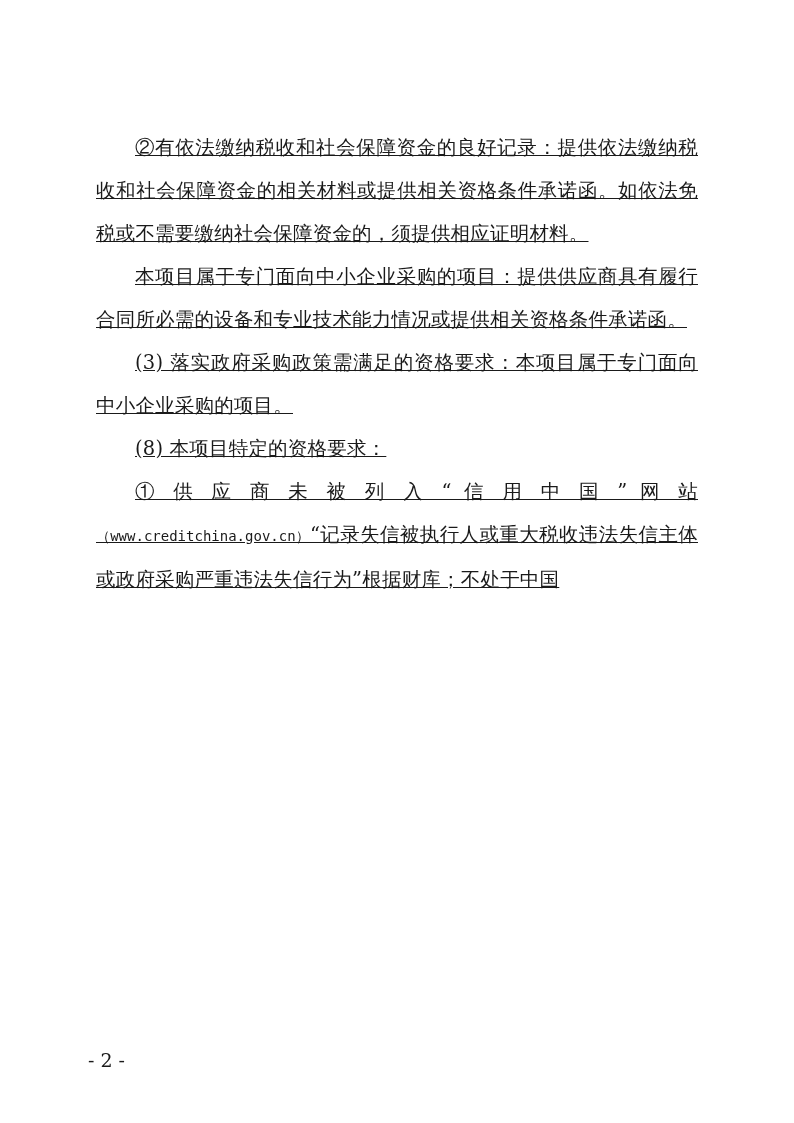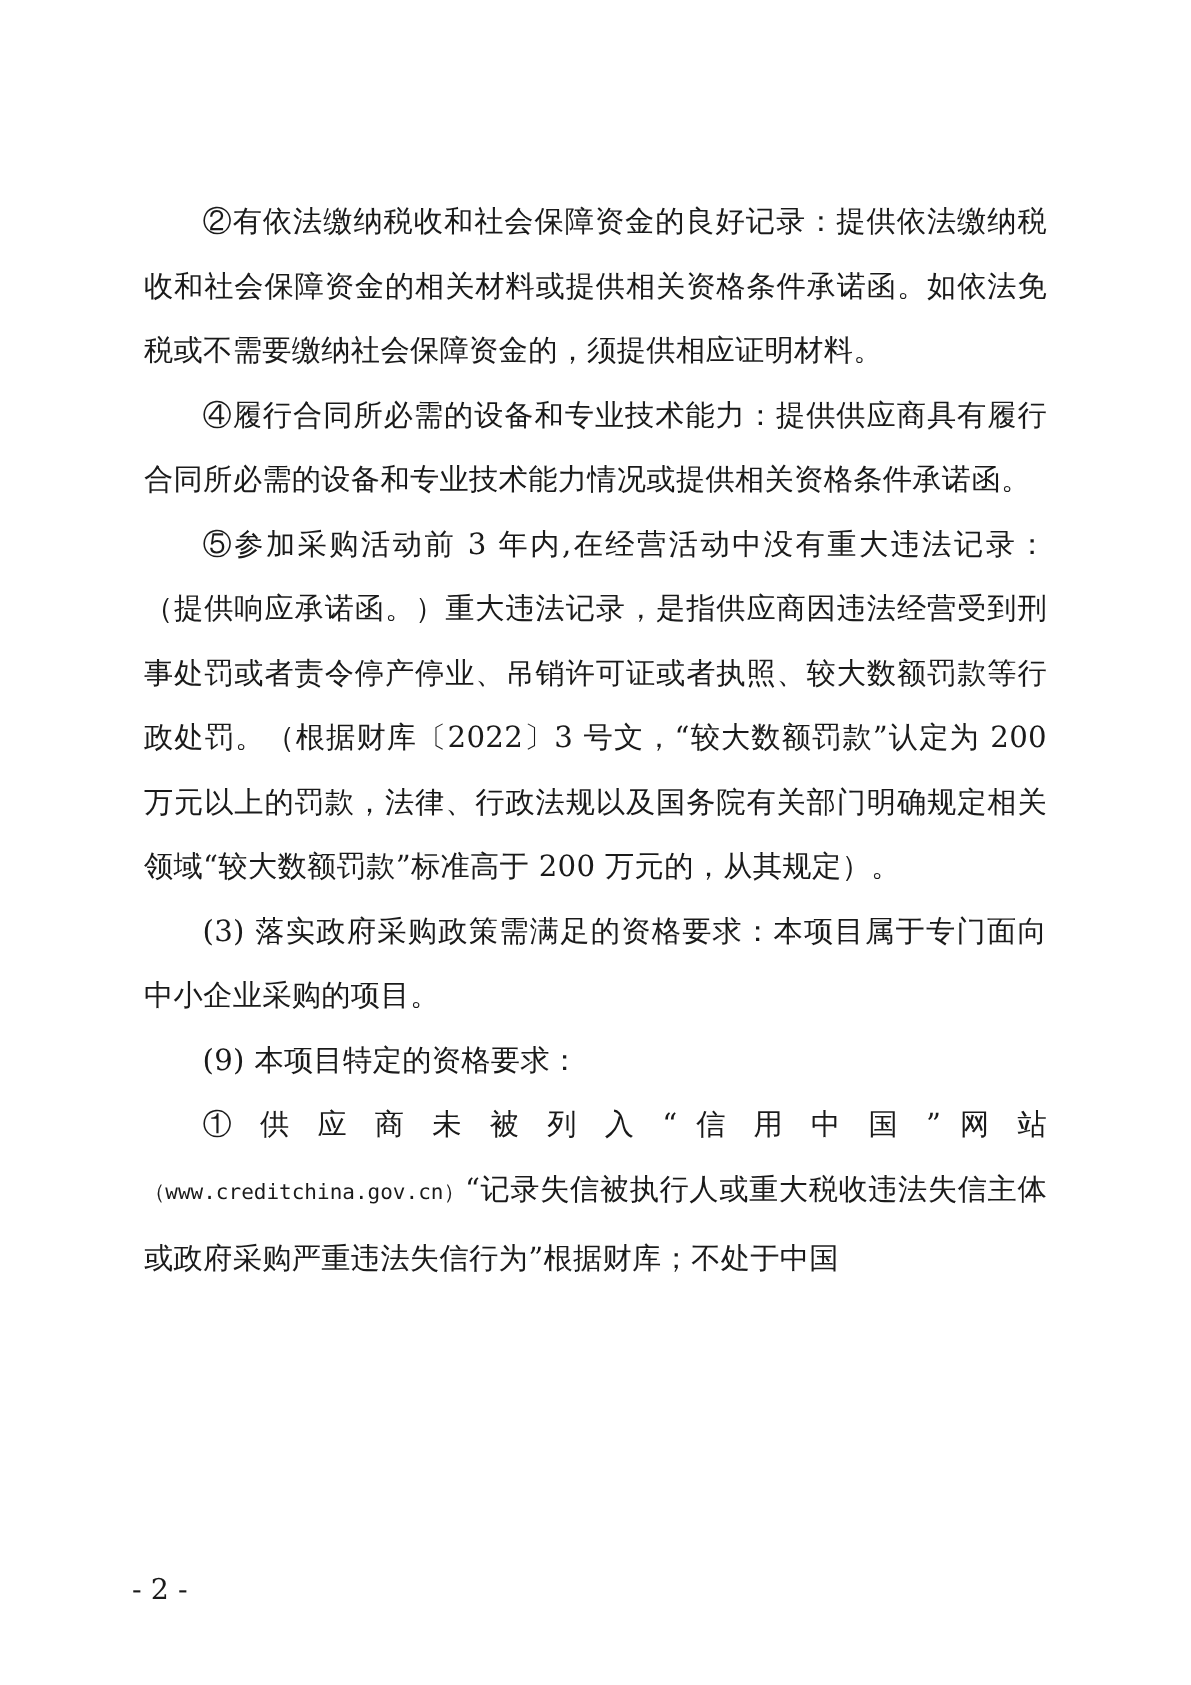--- a/index.html
+++ b/index.html
@@ -23,20 +23,21 @@
     height: 1123px;
     box-sizing: border-box;
     padding: 126px 96px 0 96px;
   }
   .body-text {
     font-size: 19.5px;
     line-height: 43px;
     text-align: justify;
     text-justify: inter-ideograph;
     letter-spacing: 0.2px;
+    text-decoration: underline;
   }
   .para {
     margin: 0;
     text-indent: 2em;
     text-align: justify;
     text-justify: inter-ideograph;
   }
   .mono {
     font-family: "DejaVu Sans Mono", "Liberation Mono", monospace;
     font-size: 14px;
@@ -56,26 +57,25 @@
 </style>
 </head>
 <body>
 
 <div class="page">
   <div class="body-text">
 
     <p class="para">②有依法缴纳税收和社会保障资金的良好记录：提供依法缴纳税收和社会保障资金的相关材料或提供相关资格条件承诺函。如依法免税或不需要缴纳社会保障资金的，须提供相应证明材料。</p>
 
 
-    <p class="para">④履行合同所必需的设备和专业技术能力：提供供应商具有履行合同所必需的设备和专业技术能力情况或提供相关资格条件承诺函。</p>
+    <p class="para">本项目属于专门面向中小企业采购的项目：提供供应商具有履行合同所必需的设备和专业技术能力情况或提供相关资格条件承诺函。</p>
 
-    <p class="para">⑤参加采购活动前 3 年内,在经营活动中没有重大违法记录：（提供响应承诺函。）重大违法记录，是指供应商因违法经营受到刑事处罚或者责令停产停业、吊销许可证或者执照、较大数额罚款等行政处罚。（根据财库〔2022〕3 号文，“较大数额罚款”认定为 200 万元以上的罚款，法律、行政法规以及国务院有关部门明确规定相关领域“较大数额罚款”标准高于 200 万元的，从其规定）。</p>
 
     <p class="para">(3) 落实政府采购政策需满足的资格要求：本项目属于专门面向中小企业采购的项目。</p>
 
-    <p class="para">(9) 本项目特定的资格要求：</p>
+    <p class="para">(8) 本项目特定的资格要求：</p>
 
     <p class="para"><span class="spaced">① 供 应 商 未 被 列 入 “ 信 用 中 国 ” 网 站</span><span class="mono">（www.creditchina.gov.cn）</span><span>“记录失信被执行人或重大税收违法失信主体或政府采购严重违法失信行为”根据财库；不处于中国</span></p>
 
   </div>
 </div>
 
 <div class="footer">- 2 -</div>
 
 </body></html>

